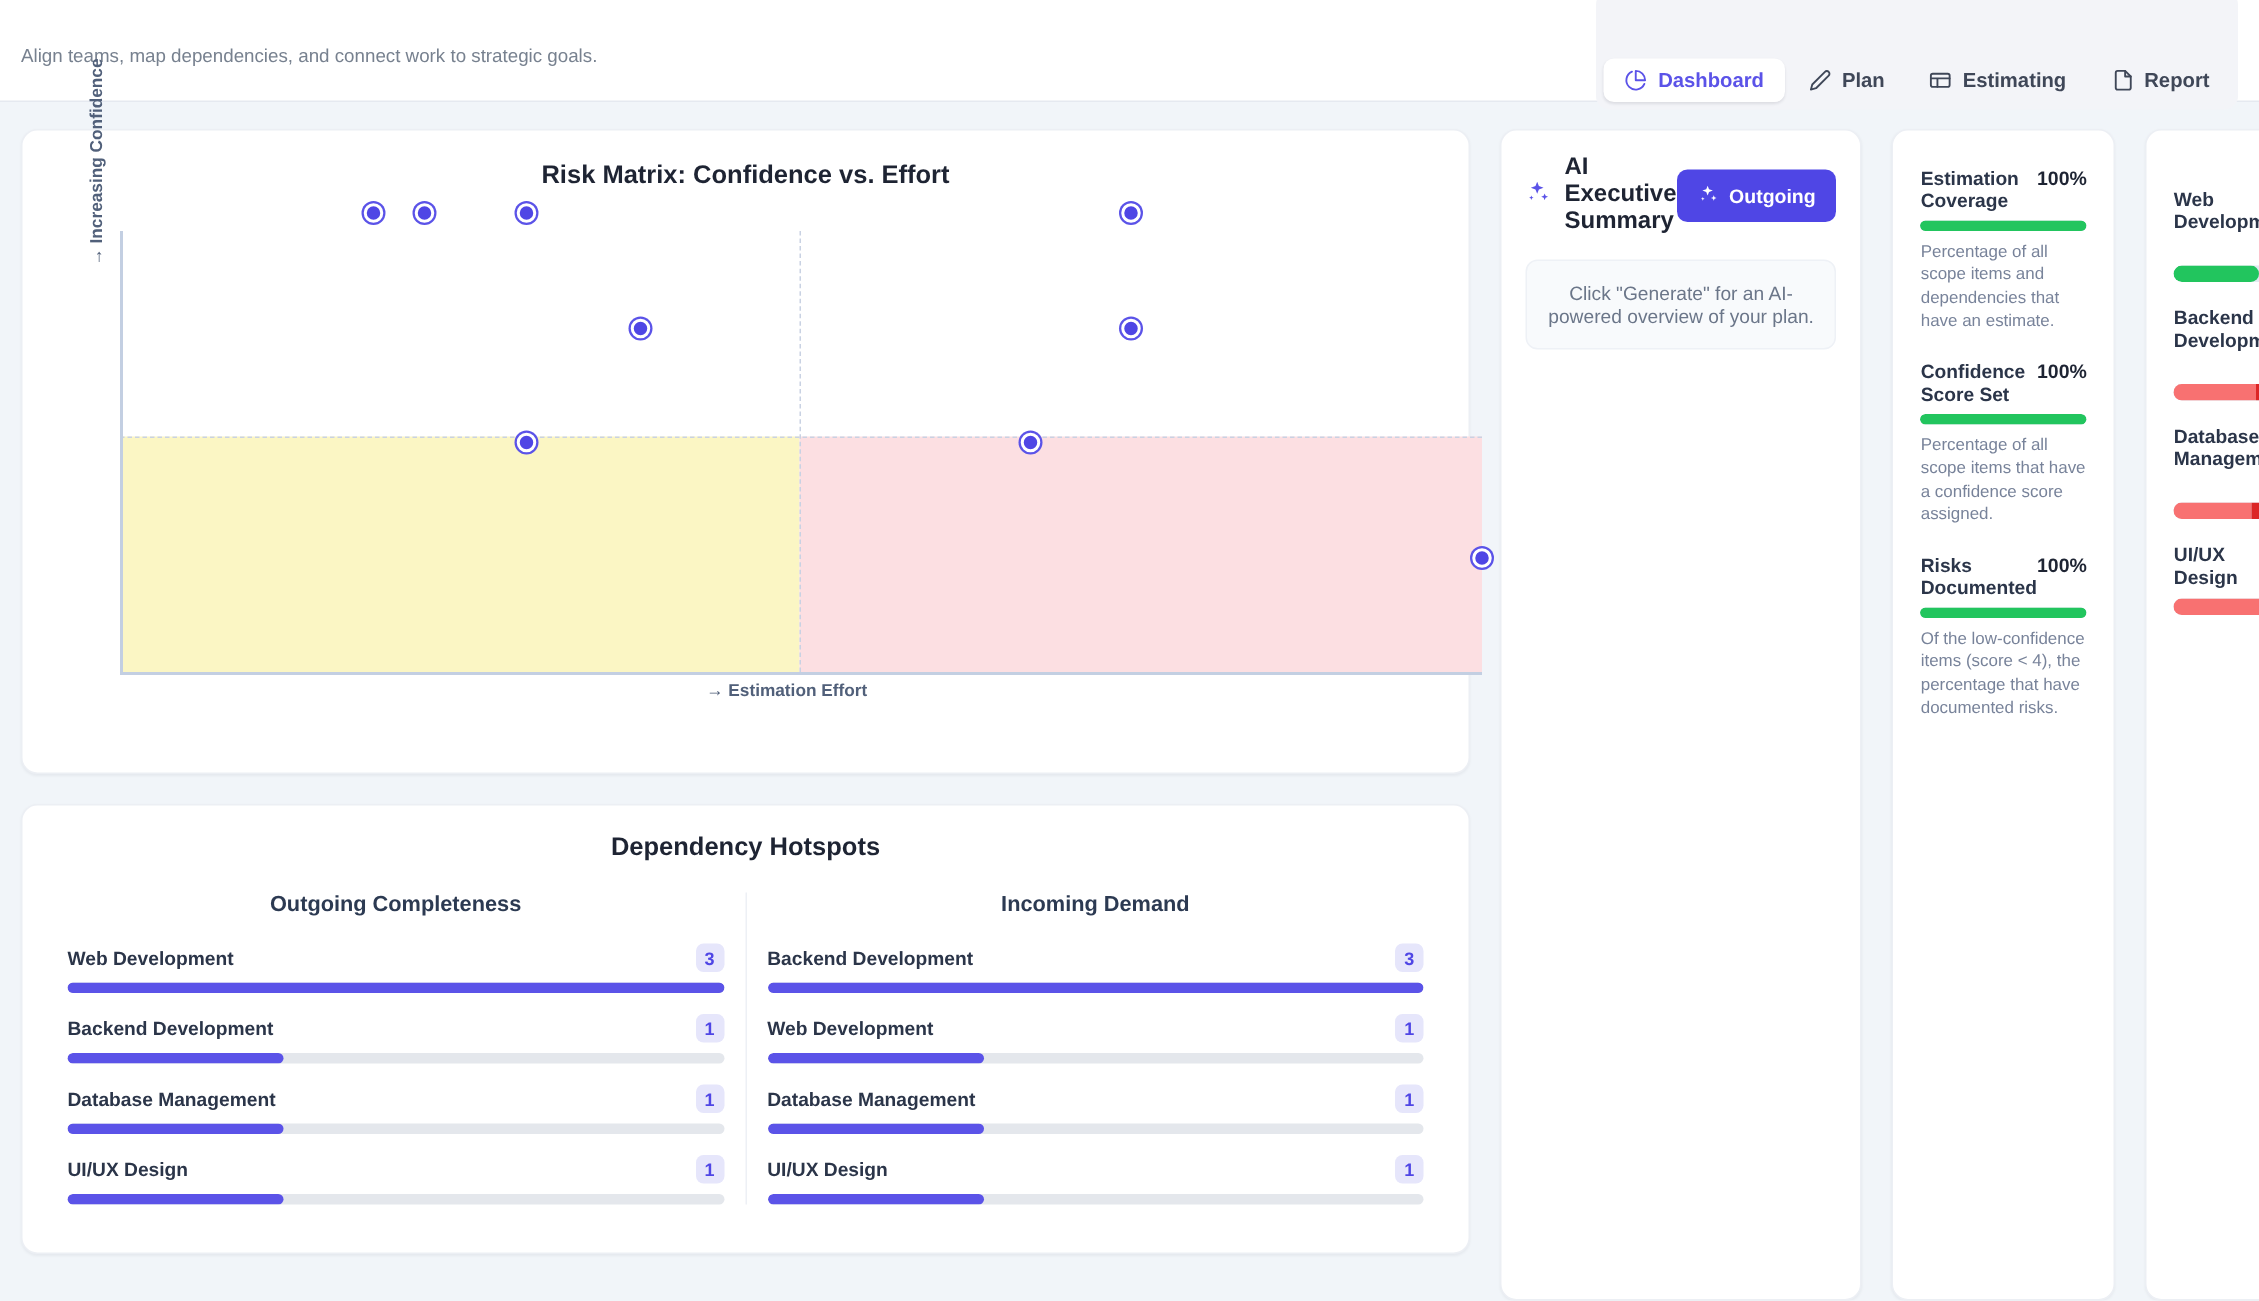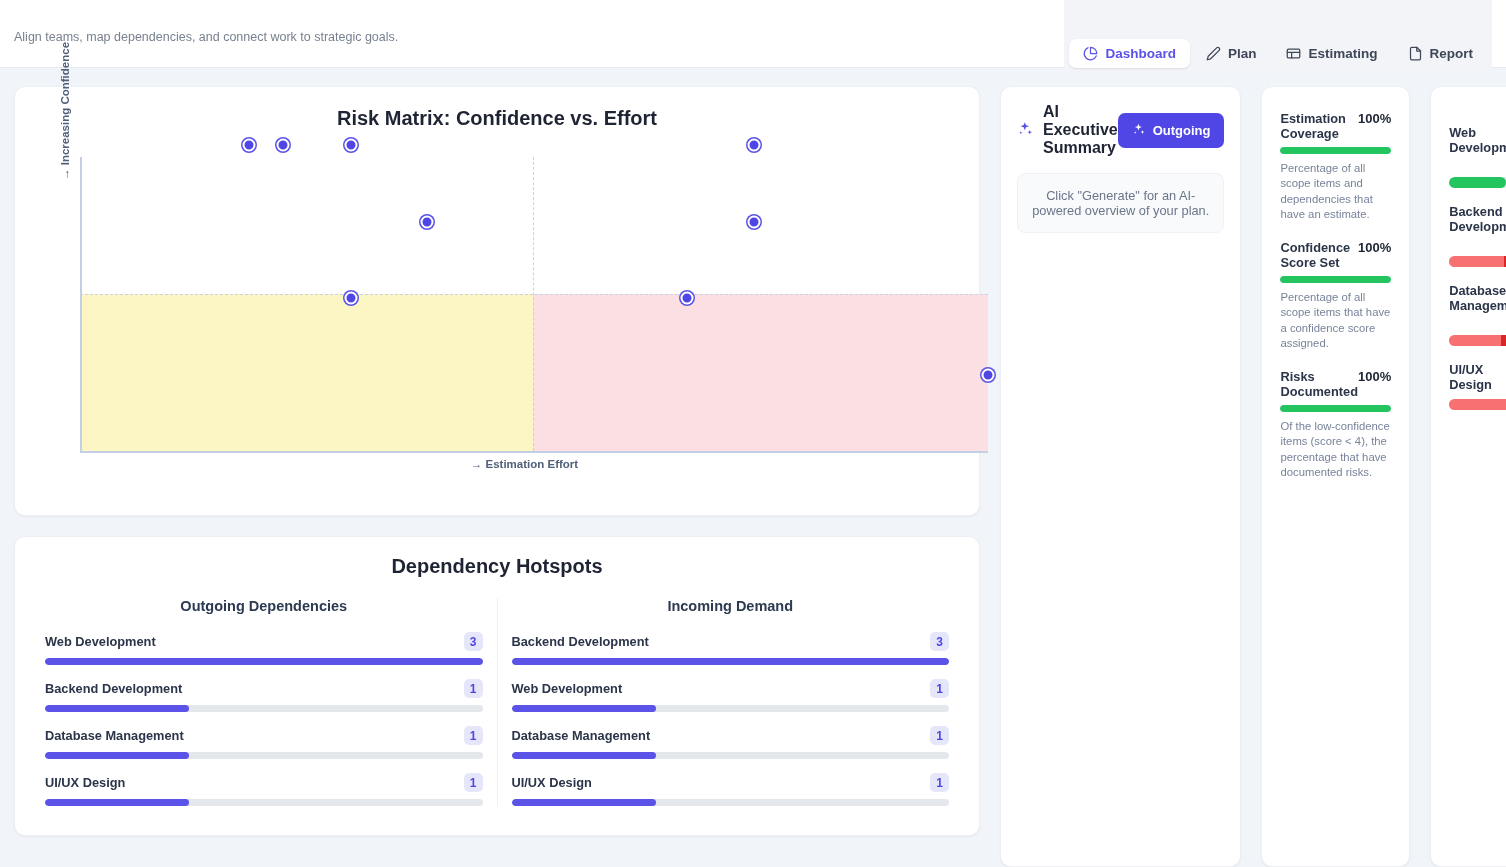--- a/index.html
+++ b/index.html
@@ -75,21 +75,21 @@
   .col-right { width: 492px; display: flex; flex-direction: row; gap: 20px; }
 
   .card {
     background: #ffffff;
     border-radius: 11px;
     border: 1px solid #eceff4;
     box-shadow: 0 1px 2px rgba(16,24,40,.05);
   }
   .card-title {
     text-align: center;
-    font-size: 20px;
+    font-size: 17px;
     font-weight: bold;
     color: #1e2433;
   }
 
   
   .risk-card { height: 430px; padding: 20px 16px 10px 16px; position: relative; }
   .risk-plotwrap { position: relative; height: 360px; margin-top: 10px; }
 
   .y-axis-label {
     position: absolute;
@@ -346,21 +346,21 @@
         </div>
 
         <div class="x-axis-label">→ Estimation Effort</div>
       </div>
     </div>
 
     <div class="card dep-card">
       <div class="card-title">Dependency Hotspots</div>
       <div class="dep-cols" id="dep-cols">
           <div class="dep-col left">
-            <div class="dep-subtitle">Outgoing Dependencies</div>
+            <div class="dep-subtitle">Outgoing Completeness</div>
             <div class="dep-row">
               <div class="dep-row-head">
                 <span class="dep-name">Web Development</span>
                 <span class="dep-count">3</span>
               </div>
               <div class="bar-track">
                 <div class="bar-fill" style="width: 100%;"></div>
               </div>
             </div>
             <div class="dep-row">

